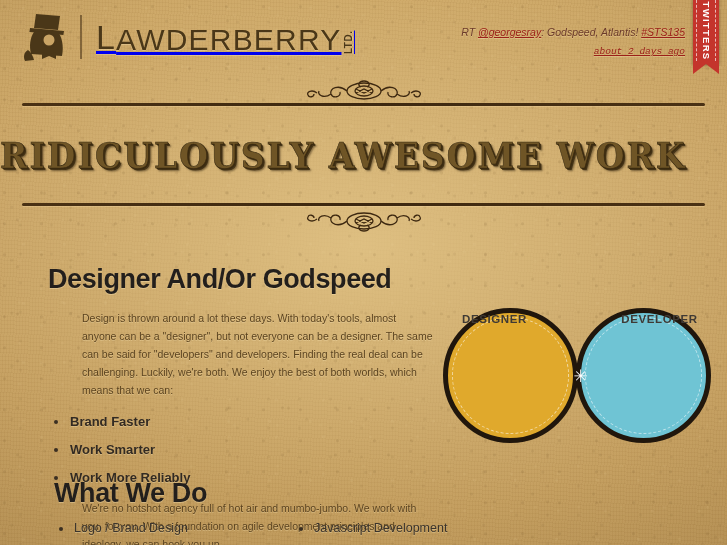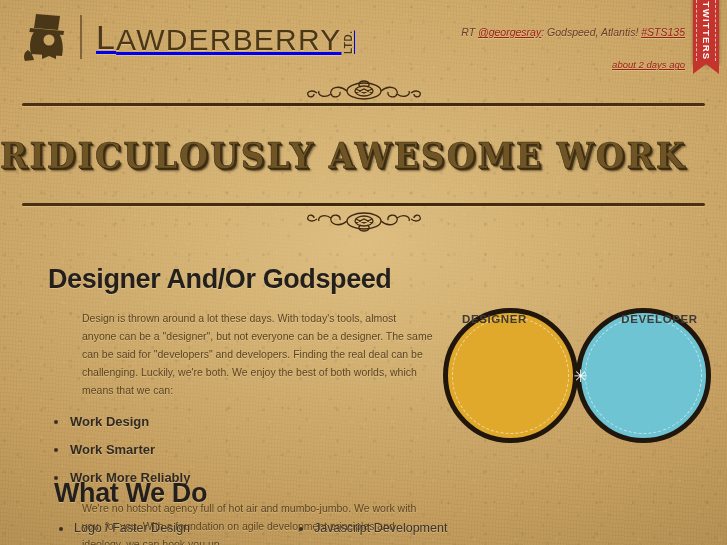--- a/index.html
+++ b/index.html
@@ -74,21 +74,21 @@
 
   
   #tweet {
     position: absolute; right: 42px; top: 25px;
     width: 270px; text-align: right;
     font-size: 10.5px; font-style: italic; color: #6b3a2a;
     line-height: 1.45;
     text-shadow: 0 1px 0 rgba(255,235,190,.3);
   }
   #tweet a { color: #9b2018; text-decoration: underline; font-style: italic; }
-  #tweet .tw-time { display: block; margin-top: 18px; font-size: 9.5px; }
+  #tweet .tw-time { display: block; margin-top: 5px; font-size: 9.5px; font-family: Liberation Mono, monospace; }
   #tweet .tw-time a { color: #9b2018; }
 
   
   #ribbon {
     position: absolute; right: 8px; top: -2px;
     width: 26px; height: 66px;
     background: #c4342c;
     box-shadow: 0 1px 3px rgba(40,20,8,.45);
   }
   #ribbon::before {
@@ -304,21 +304,21 @@
       <path d="M72 15 l 8 -4 l 8 4 M72 11 l 8 4 l 8 -4"></path>
     </g>
   </svg>
 
   <div id="content">
 
     <div id="col-left">
       <h2 class="section-head">Designer And/Or Godspeed</h2>
       <p class="body-copy">Design is thrown around a lot these days. With today's tools, almost anyone can be a "designer", but not everyone can be a designer. The same can be said for "developers" and developers. Finding the real deal can be challenging. Luckily, we're both. We enjoy the best of both worlds, which means that we can:</p>
       <ul class="feature-list">
-        <li>Work Design</li>
+        <li>Brand Faster</li>
         <li>Work Smarter</li>
         <li>Work More Reliably</li>
       </ul>
       <p class="body-copy">We're no hotshot agency full of hot air and mumbo-jumbo. We work with you, for you. With a foundation on agile development principles and ideology, we can hook you up.</p>
     </div>
 
     <div id="venn">
       <div class="venn-circle" id="venn-designer">
         <span class="inner-dash"></span>
         <span class="venn-label">DESIGNER</span>
@@ -335,21 +335,21 @@
         </defs>
         <circle cx="128.5" cy="62.5" r="65" fill="#6b5430" clip-path="url(#clipL)"></circle>
       </svg>
       <span id="venn-star">✳</span>
     </div>
 
     <div id="what-we-do">
       <h2 class="section-head">What We Do</h2>
       <div id="wwd-cols">
         <ul class="col-a">
-          <li>Logo / Faster Design</li>
+          <li>Logo / Brand Design</li>
         </ul>
         <ul class="col-b">
           <li>Javascript Development</li>
         </ul>
       </div>
     </div>
 
   </div>
 </div>
 

